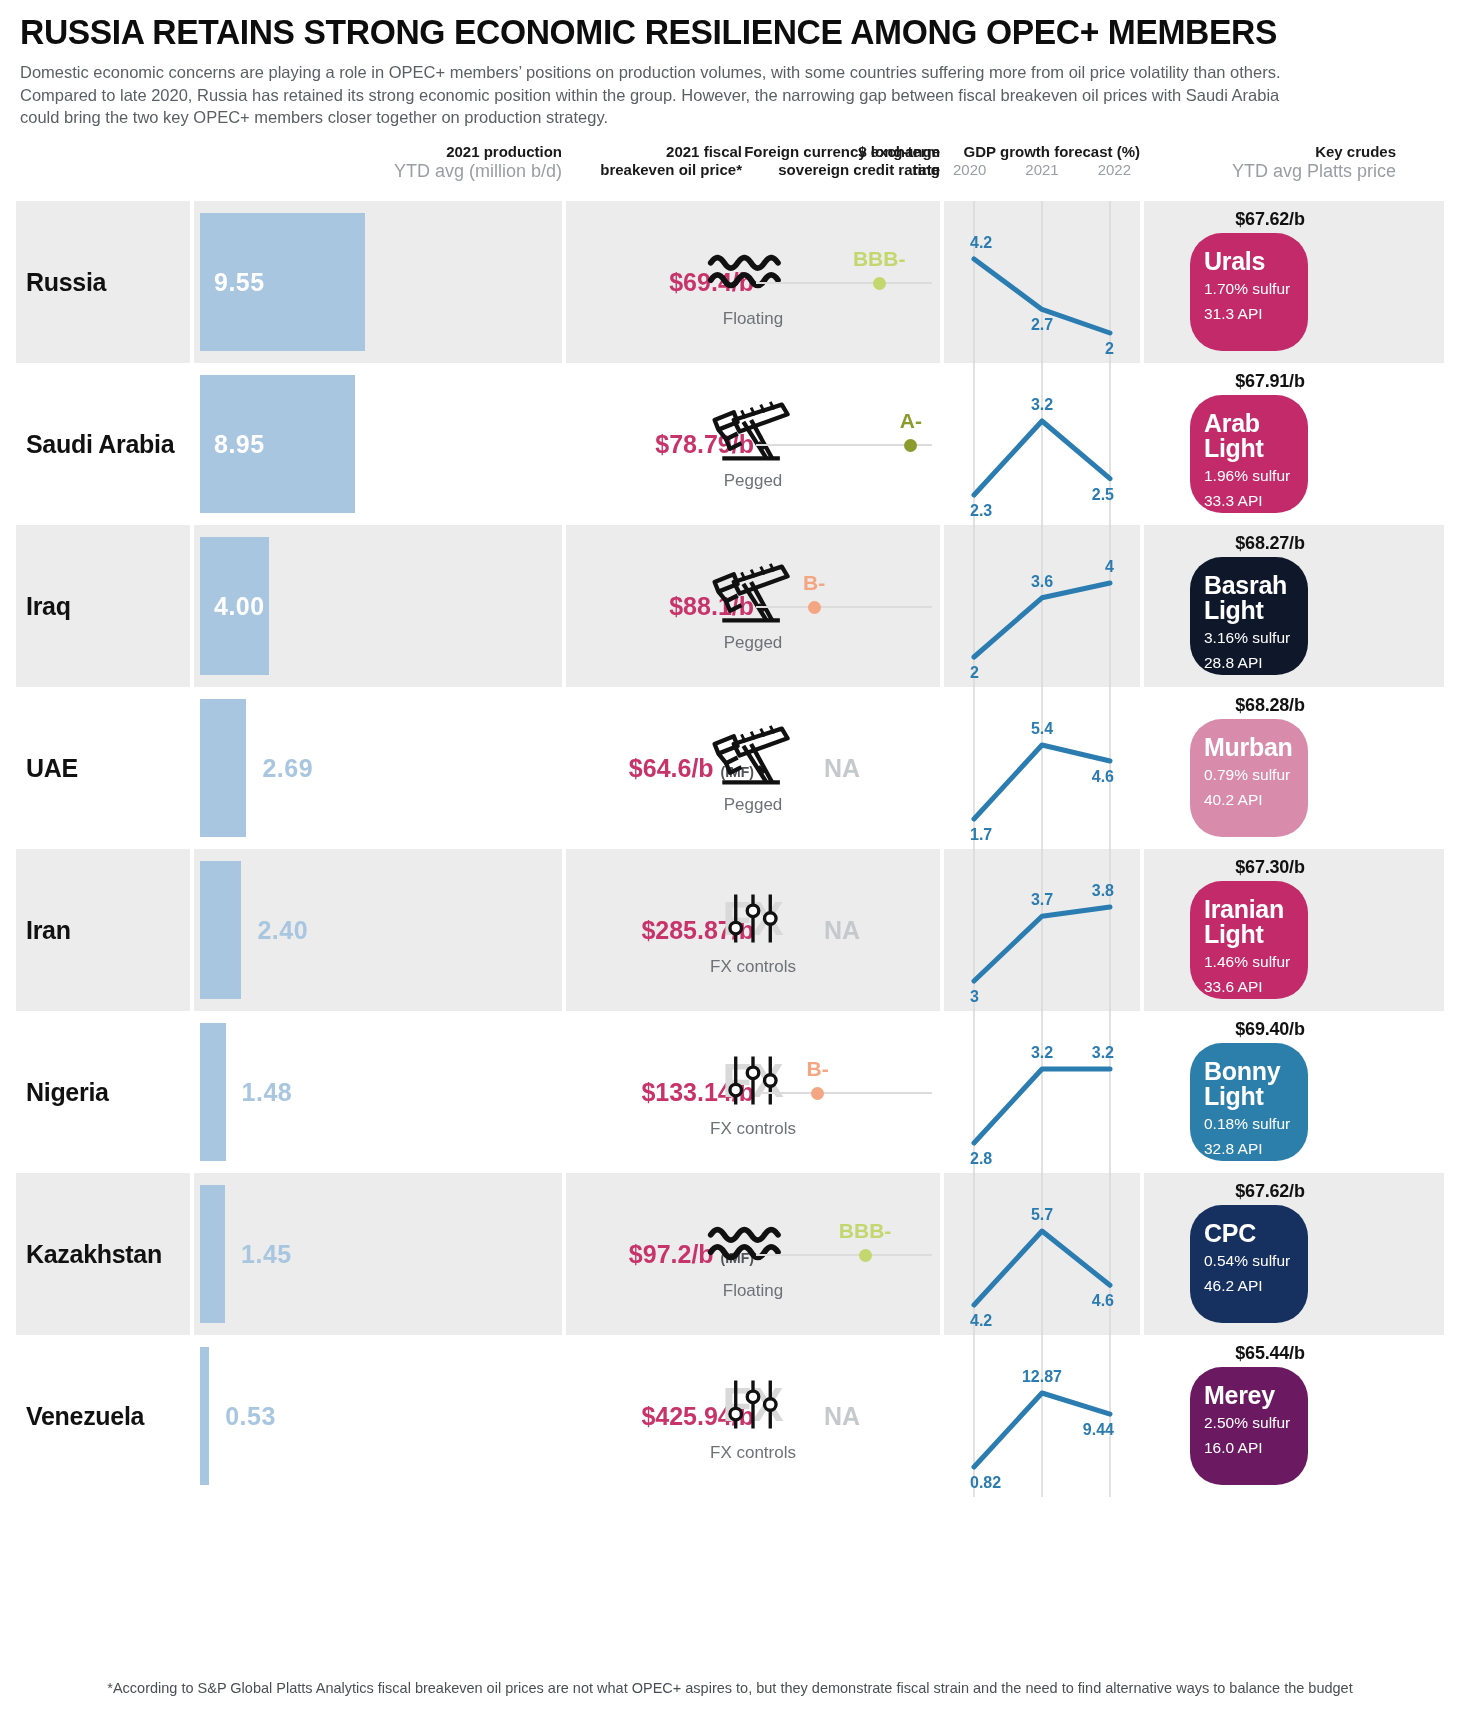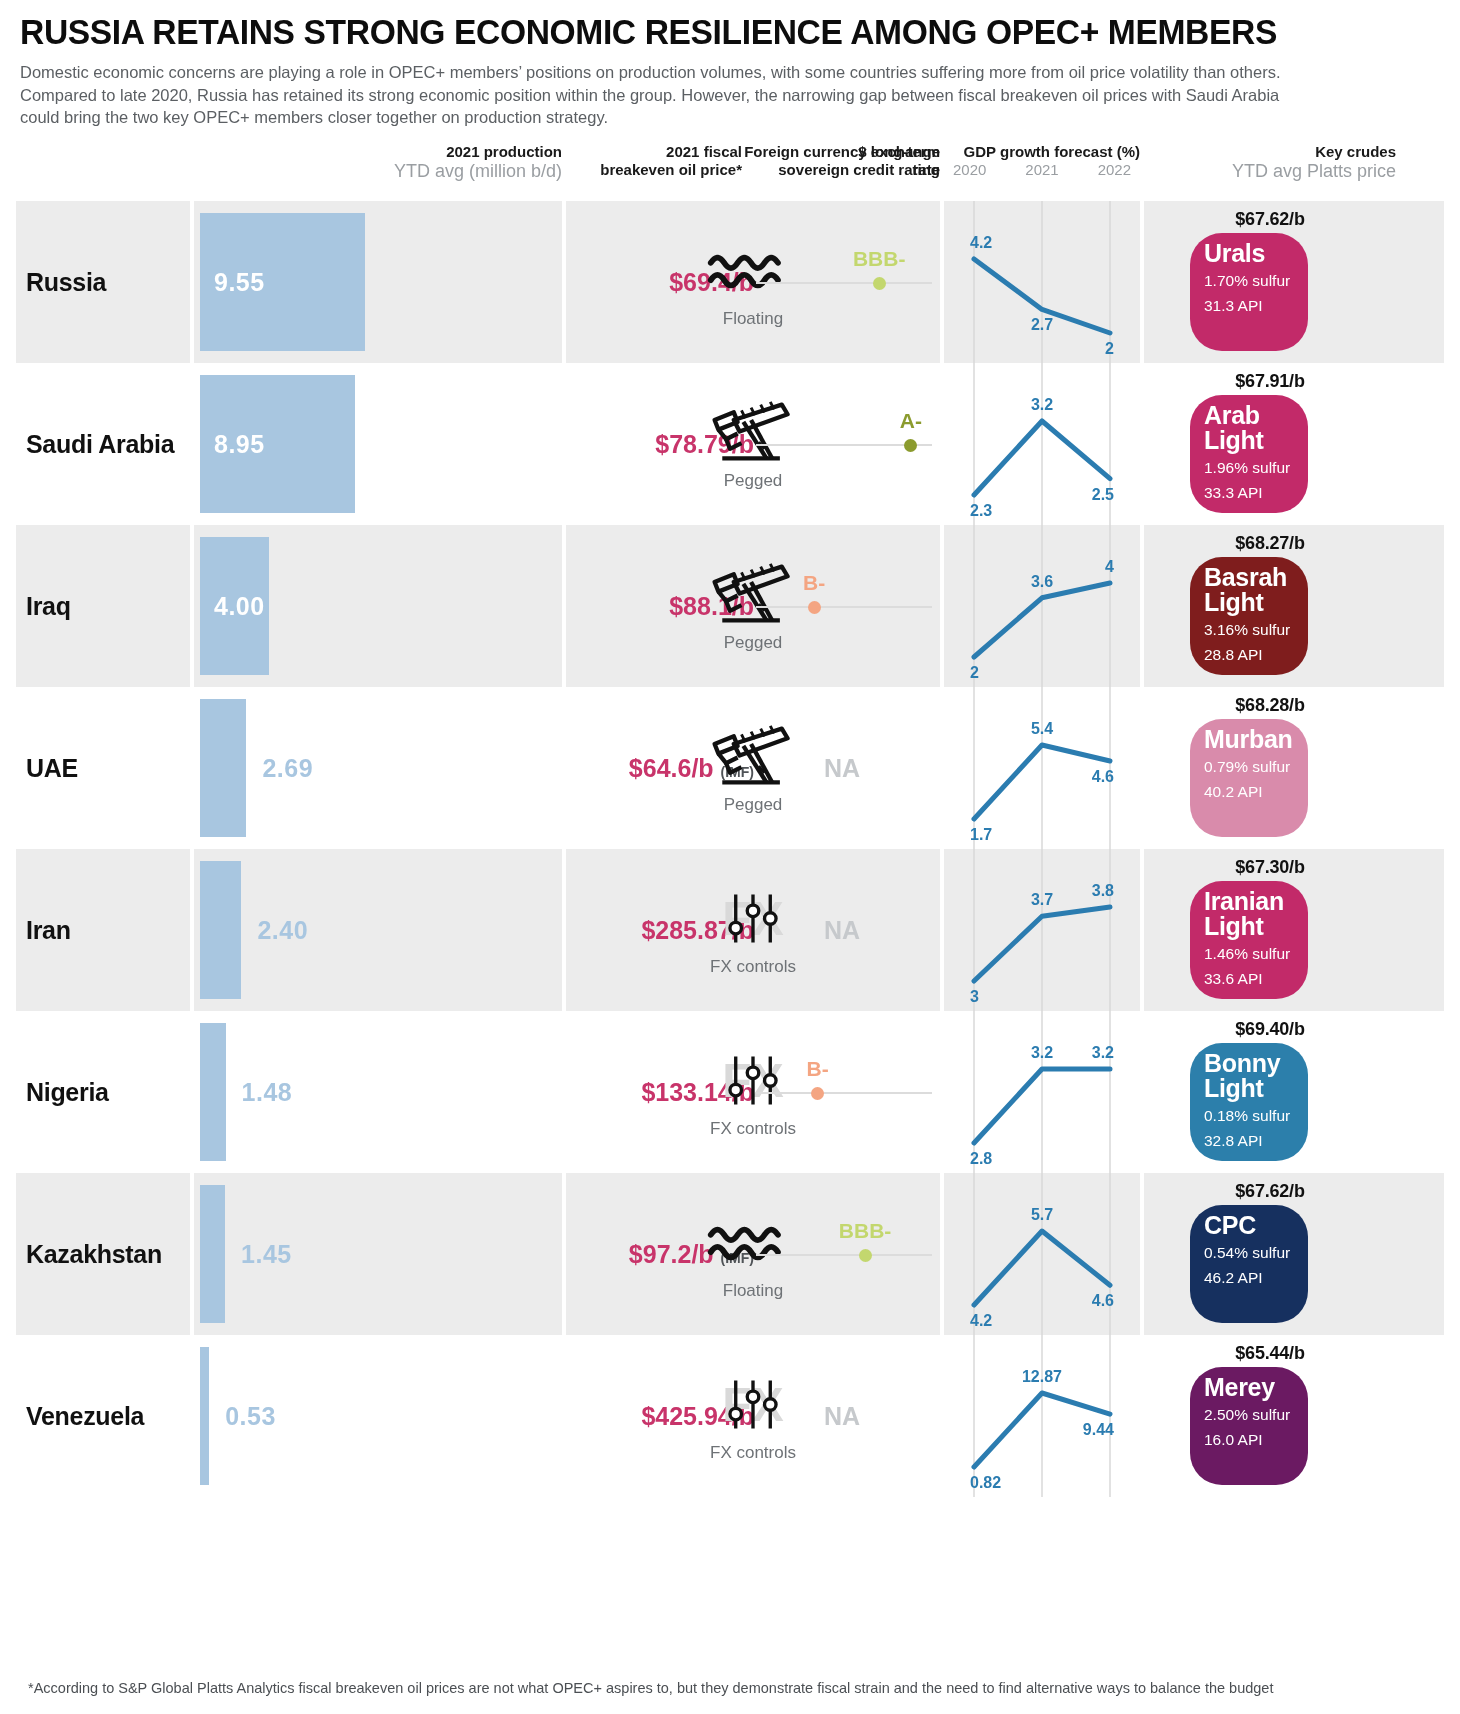--- a/index.html
+++ b/index.html
@@ -80,27 +80,27 @@
 
   
   .gdpsvg{position:absolute;left:944px;top:0;width:196px;height:162px;}
 
   
   .crudewrap{position:absolute;left:1144px;width:300px;top:0;height:162px;}
   .crudeprice{position:absolute;top:8px;left:0;width:252px;text-align:center;
               font-size:18px;font-weight:bold;color:#111;letter-spacing:-0.2px;}
   .bubble{
     position:absolute;top:32px;left:46px;width:118px;height:118px;border-radius:32px;
-    color:#fff;padding:8px 0 0 14px;box-sizing:border-box;
+    color:#fff;padding:16px 0 0 14px;box-sizing:border-box;
   }
   .bubble .bname{font-size:25px;font-weight:bold;line-height:1.0;letter-spacing:-0.3px;}
   .bubble .bsub{font-size:15.5px;line-height:1.38;margin-top:4px;}
 
   
-  .footer{position:absolute;left:28px;bottom:14px;width:1420px;}
+  .footer{position:absolute;left:20px;bottom:14px;width:1420px;text-align:center;}
   .fnote{font-size:14.5px;color:#4b4f53;line-height:1.5;}
   .fsrc{font-size:14.5px;color:#4b4f53;line-height:1.5;margin-top:7px;}
 </style>
 </head>
 <body>
 
 <div class="page">
 
   <div class="hdr">
     <div class="title">RUSSIA RETAINS STRONG ECONOMIC RESILIENCE AMONG OPEC+ MEMBERS</div>
@@ -271,21 +271,21 @@
     <line x1="30" y1="0" x2="30" y2="162" stroke="#d9d9d9" stroke-width="1.5"></line>
     <line x1="98" y1="0" x2="98" y2="162" stroke="#d9d9d9" stroke-width="1.5"></line>
     <line x1="166" y1="0" x2="166" y2="162" stroke="#d9d9d9" stroke-width="1.5"></line>
     <polyline points="30,132 98,72.8 166,58" fill="none" stroke="#2b7cb0" stroke-width="5" stroke-linecap="round" stroke-linejoin="round"></polyline>
     <text x="26" y="153" text-anchor="start" font-size="16" font-weight="bold" font-family="Liberation Sans, sans-serif" fill="#2b7cb0">2</text>
           <text x="98" y="61.8" text-anchor="middle" font-size="16" font-weight="bold" font-family="Liberation Sans, sans-serif" fill="#2b7cb0">3.6</text>
           <text x="170" y="47" text-anchor="end" font-size="16" font-weight="bold" font-family="Liberation Sans, sans-serif" fill="#2b7cb0">4</text>
   </svg>
     <div class="crudewrap">
       <div class="crudeprice">$68.27/b</div>
-      <div class="bubble" style="background:#7f1d1d;">
+      <div class="bubble" style="background:#0f172a;">
         <div class="bname">
               <div>Basrah</div>
               <div>Light</div>
             </div>
         <div class="bsub">3.16% sulfur</div>
         <div class="bsub">28.8 API</div>
       </div>
     </div>
       </div>
       <div class="row">

